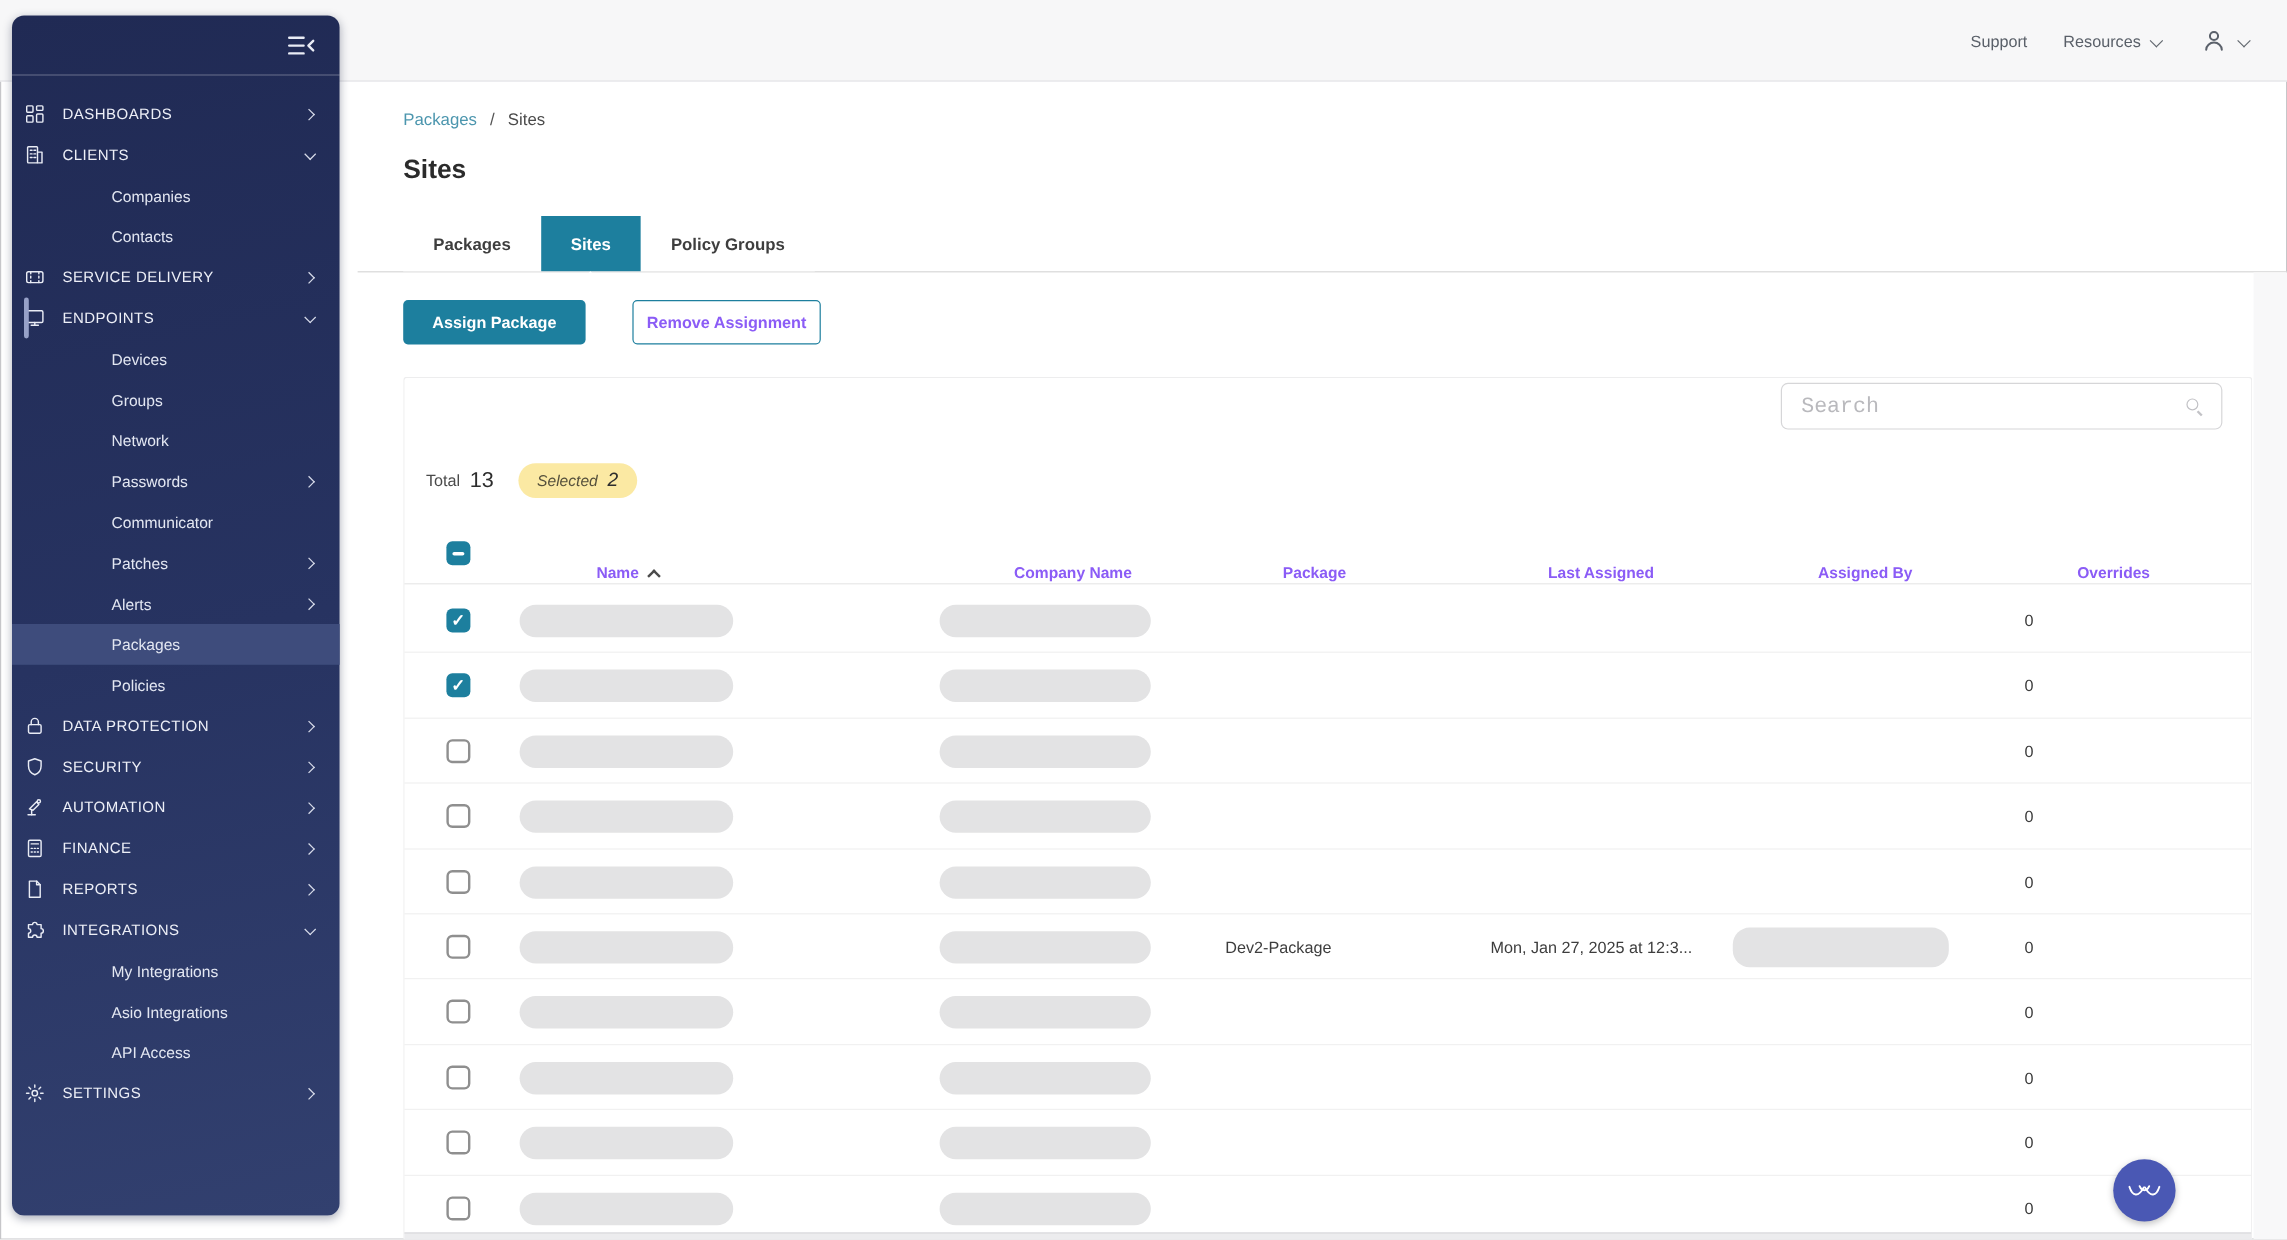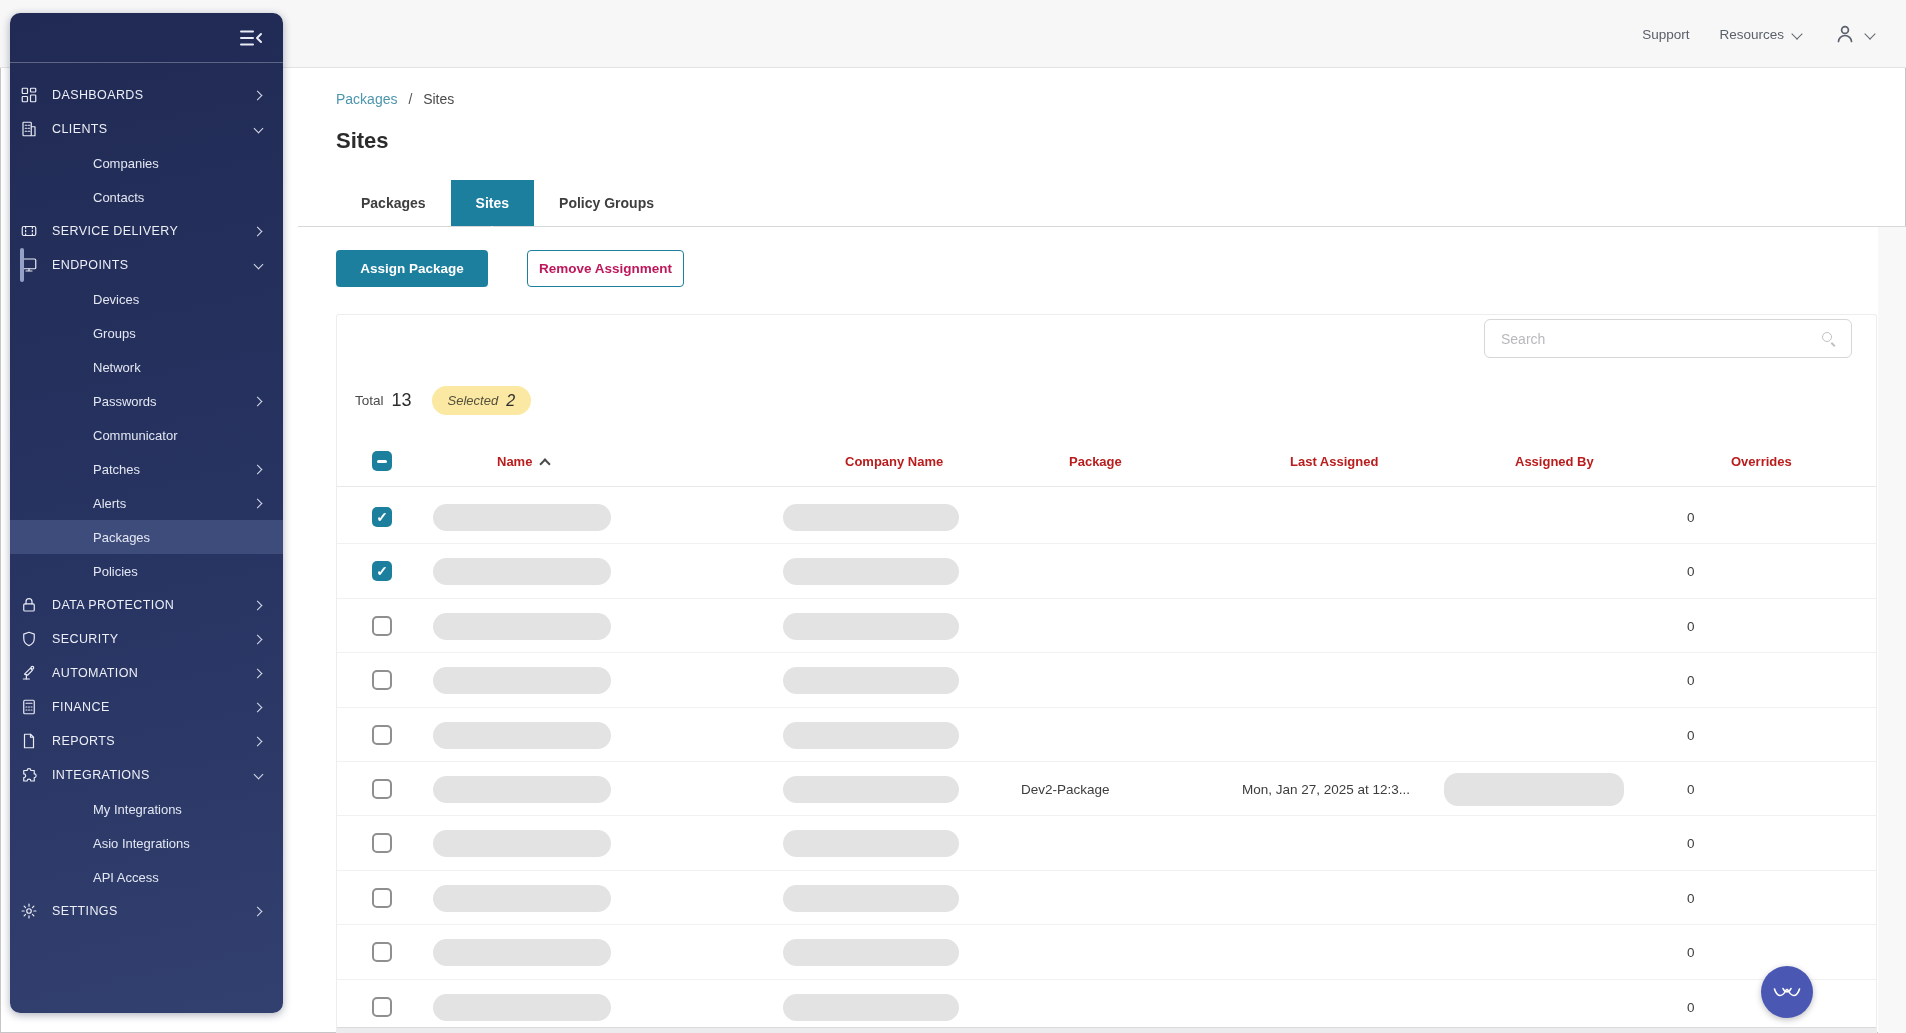--- a/index.html
+++ b/index.html
@@ -45,45 +45,45 @@
        color:#3e3e3e;position:relative;background:#fff;cursor:pointer;white-space:nowrap;}
   .tab.active{background:#1d7f9e;color:#fff;}
   .tab.active::after{content:'';position:absolute;left:50%;bottom:-10px;transform:translateX(-50%);
        border:10px solid transparent;border-top:none;border-bottom:10px solid #fff;}
   .tabs-divider{position:absolute;left:298px;right:0;top:226px;height:1px;background:#d8d8d8;}
 
   
   .btn{position:absolute;top:250px;height:37px;border-radius:4px;font-family:inherit;font-size:13.5px;
        font-weight:bold;cursor:pointer;}
   .btn-assign{left:336px;width:152px;background:#1d7f9e;color:#fff;border:none;}
-  .btn-remove{left:527px;width:157px;background:#fff;color:#be185d;border:1px solid #1d7f9e;}
+  .btn-remove{left:527px;width:157px;background:#fff;color:#8b5cf6;border:1px solid #1d7f9e;}
 
   
   .card{position:absolute;left:336px;top:314px;width:1541px;bottom:0;background:#fff;
         border:1px solid #ededee;border-bottom:none;border-radius:3px 3px 0 0;}
   .search-wrap{position:absolute;top:4px;right:24px;width:368px;height:39px;border:1px solid #d6d6d8;
         border-radius:6px;display:flex;align-items:center;padding:0 14px;background:#fff;}
-  .search-input{border:none;outline:none;flex:1;font-size:14px;color:#b91c1c;font-family:Liberation Sans, sans-serif;background:transparent;}
+  .search-input{border:none;outline:none;flex:1;font-size:18px;color:#b91c1c;font-family:Liberation Mono, monospace;background:transparent;}
   .search-input::placeholder{color:#b9b9bd;}
   .mag{width:16px;height:16px;position:relative;flex:0 0 auto;}
   .mag::before{content:'';position:absolute;left:1px;top:1px;width:8px;height:8px;
         border:1.6px solid #c2c2c6;border-radius:50%;}
   .mag::after{content:'';position:absolute;left:11px;top:11px;width:5px;height:1.6px;background:#c2c2c6;
         transform:rotate(45deg);transform-origin:0 0;}
 
   .summary{position:absolute;left:18px;top:71px;height:29px;display:flex;align-items:center;justify-content:space-between;}
   .total-label{font-size:13.5px;color:#4a4a4a;}
   .total-value{font-size:18px;color:#2d2d2d;margin-left:8px;}
   .sel-pill{margin-left:20px;background:#fbe9a3;border-radius:15px;height:29px;display:flex;
         align-items:center;padding:0 16px;font-style:italic;}
   .sel-label{font-size:13px;color:#55503c;}
   .sel-value{font-size:16px;color:#2d2d2d;margin-left:8px;}
 
   .thead{position:absolute;top:132px;left:0;right:0;height:38px;}
-  .th{position:absolute;top:7px;font-size:13px;font-weight:bold;color:#b91c1c;white-space:nowrap;padding-left:48px;}
+  .th{position:absolute;top:23px;font-size:13px;font-weight:bold;color:#8b5cf6;white-space:nowrap;padding-left:48px;}
   .th.c1{left:112px;} .th.c2{left:460px;} .th.c3{left:684px;}
   .th.c4{left:905px;} .th.c5{left:1130px;} .th.c6{left:1346px;}
   .sort-up{display:inline-block;width:10px;height:8px;margin-left:8px;position:relative;}
   .sort-up::before{content:'';position:absolute;left:1px;top:2px;width:6px;height:6px;
         border-top:2px solid #4b4b4b;border-right:2px solid #4b4b4b;transform:rotate(-45deg);}
   .thead-divider{position:absolute;top:171px;left:0;right:0;height:1px;background:#e8e8e8;}
 
   .rows{position:absolute;top:175px;left:0;right:0;}
   .row{position:relative;height:54.4px;border-bottom:1px solid #f1f1f1;}
   .cb{position:absolute;width:20px;height:20px;border-radius:5px;cursor:pointer;}

